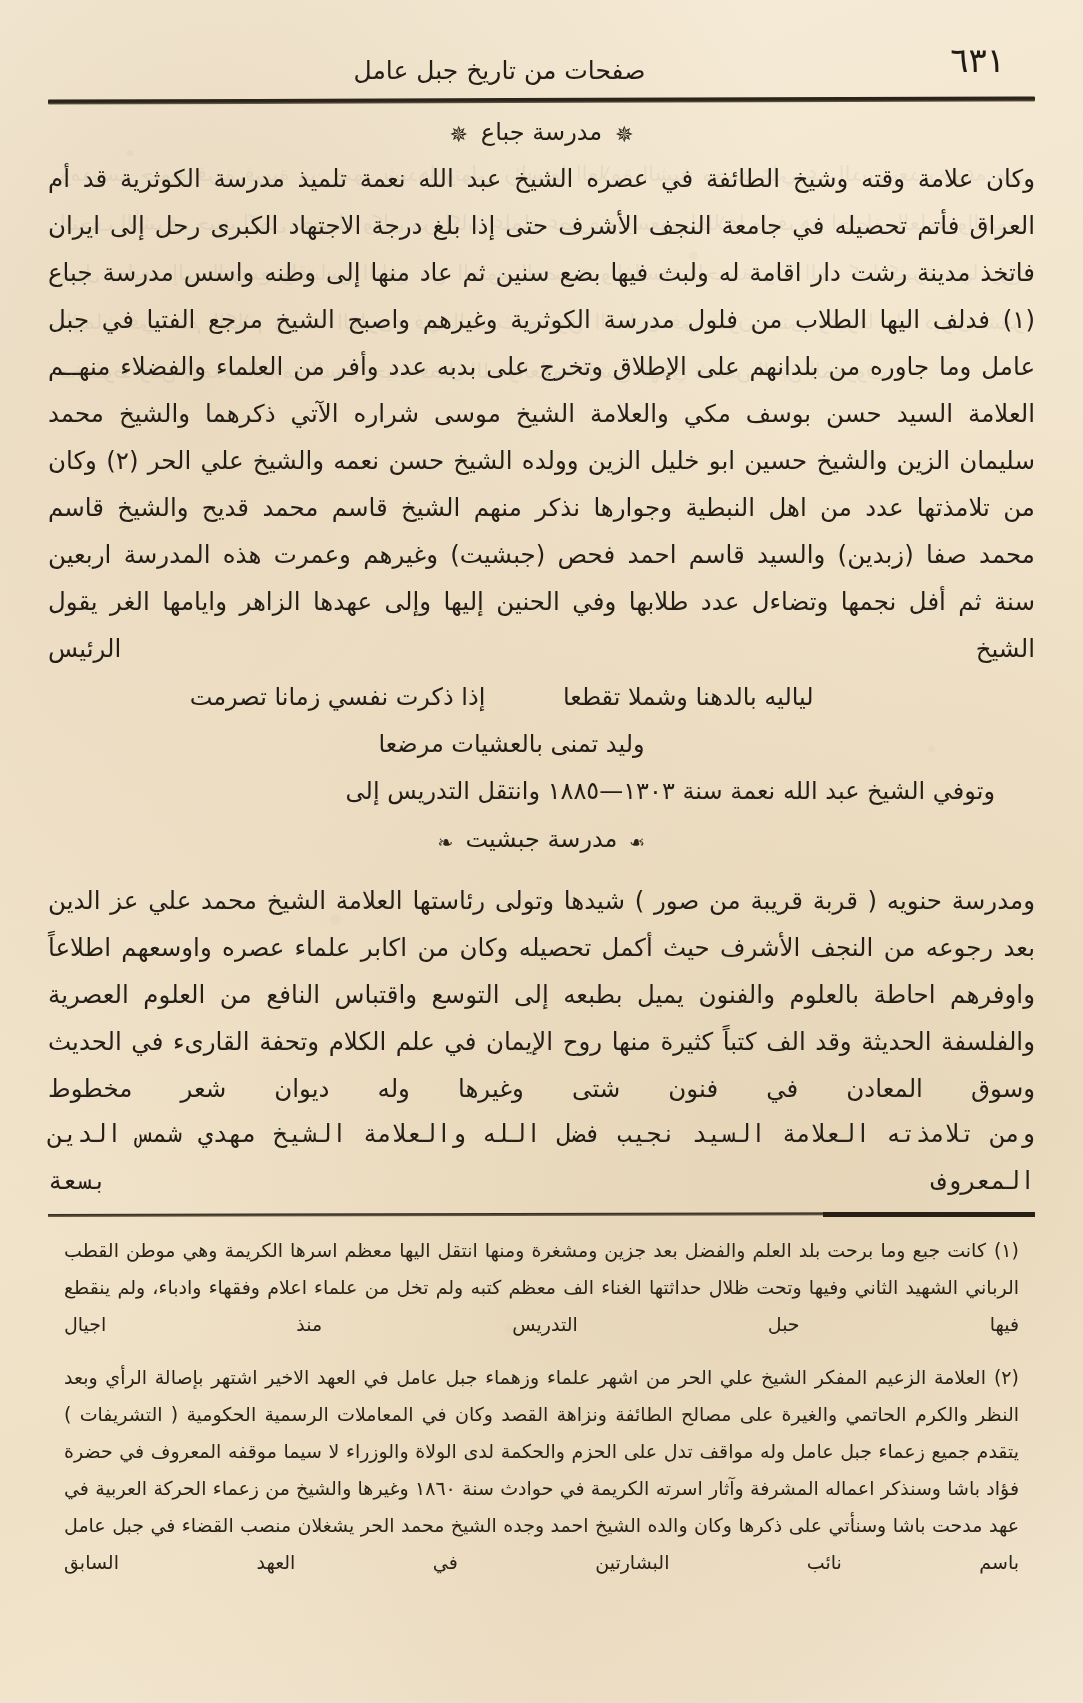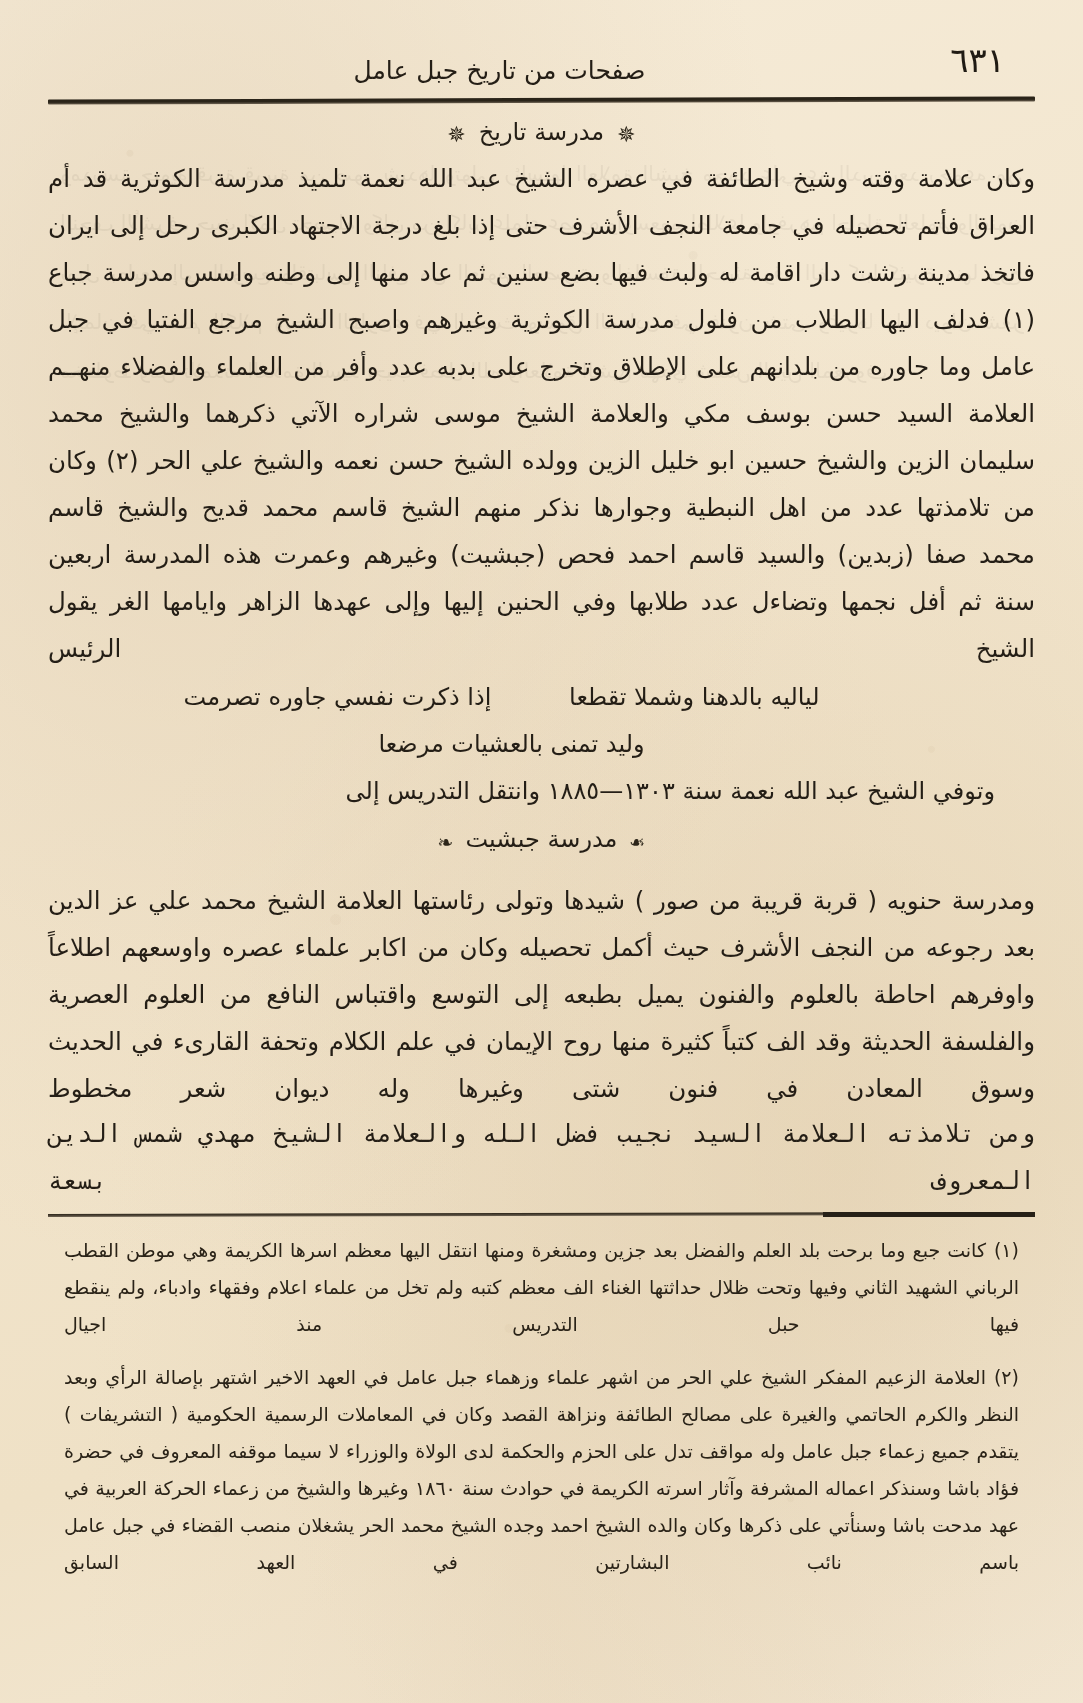--- a/index.html
+++ b/index.html
@@ -199,30 +199,30 @@
 
   <div class="runhead">
     <div class="folio">٦٣١</div>
     <div class="runhead-title">صفحات من تاريخ جبل عامل</div>
   </div>
   <div class="rule-top"></div>
 
   <div class="content" style="position:absolute; top:112px; right:48px; left:48px;">
 
     <div class="section-head">
-      <span class="orn flip">✵</span><span>مدرسة تاريخ</span><span class="orn">✵</span>
+      <span class="orn flip">✵</span><span>مدرسة جباع</span><span class="orn">✵</span>
     </div>
 
     <div class="body-block" style="margin-top:6px;">
       <p>وكان علامة وقته وشيخ الطائفة في عصره الشيخ عبد الله نعمة تلميذ مدرسة الكوثرية قد أم العراق فأتم تحصيله في جامعة النجف الأشرف حتى إذا بلغ درجة الاجتهاد الكبرى رحل إلى ايران فاتخذ مدينة رشت دار اقامة له ولبث فيها بضع سنين ثم عاد منها إلى وطنه واسس مدرسة جباع (١) فدلف اليها الطلاب من فلول مدرسة الكوثرية وغيرهم واصبح الشيخ مرجع الفتيا في جبل عامل وما جاوره من بلدانهم على الإطلاق وتخرج على بدبه عدد وأفر من العلماء والفضلاء منهــم العلامة السيد حسن بوسف مكي والعلامة الشيخ موسى شراره الآتي ذكرهما والشيخ محمد سليمان الزين والشيخ حسين ابو خليل الزين وولده الشيخ حسن نعمه والشيخ علي الحر (٢) وكان من تلامذتها عدد من اهل النبطية وجوارها نذكر منهم الشيخ قاسم محمد قديح والشيخ قاسم محمد صفا (زبدين) والسيد قاسم احمد فحص (جبشيت) وغيرهم     وعمرت هذه المدرسة اربعين سنة ثم أفل نجمها وتضاءل عدد طلابها وفي الحنين إليها وإلى عهدها الزاهر وايامها الغر يقول الشيخ الرئيس</p>
     </div>
 
     <div class="verse" style="margin-top:2px;">
       <div class="hemi">لياليه بالدهنا وشملا تقطعا</div>
-      <div class="hemi">إذا ذكرت نفسي جاوره تصرمت</div>
+      <div class="hemi">إذا ذكرت نفسي زمانا تصرمت</div>
     </div>
     <div class="verse">
       <div class="hemi">وليد تمنى بالعشيات مرضعا</div>
     </div>
 
     <div class="closing-line">وتوفي الشيخ عبد الله نعمة سنة ١٣٠٣—١٨٨٥ وانتقل التدريس إلى</div>
 
     <div class="section-head" style="margin-top:4px;">
       <span class="orn orn-2 flip">❧</span><span>مدرسة جبشيت</span><span class="orn orn-2">❧</span>
     </div>

